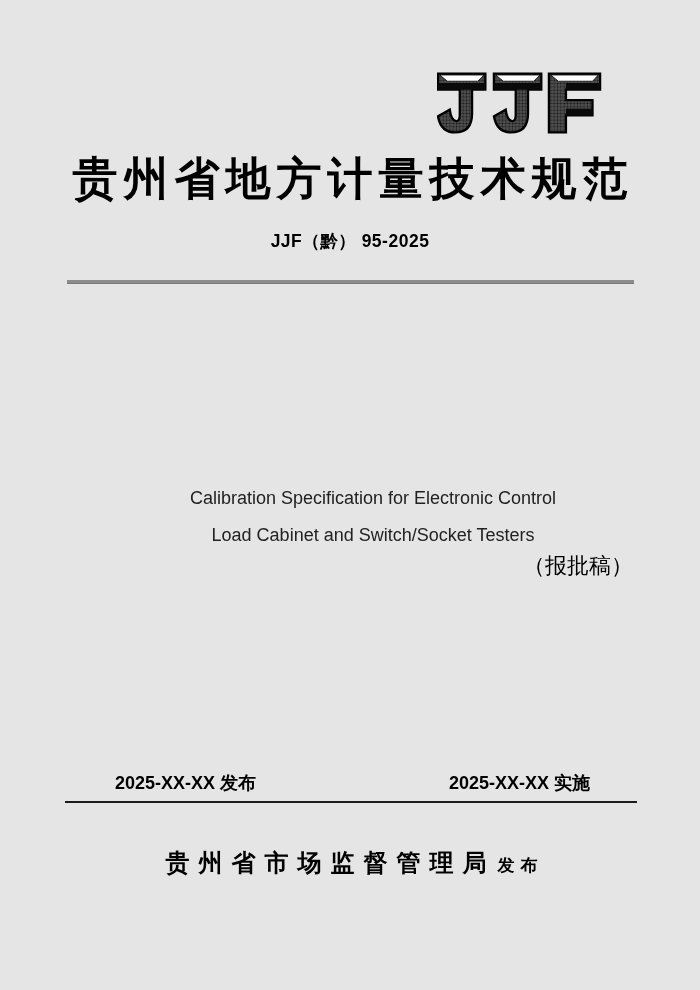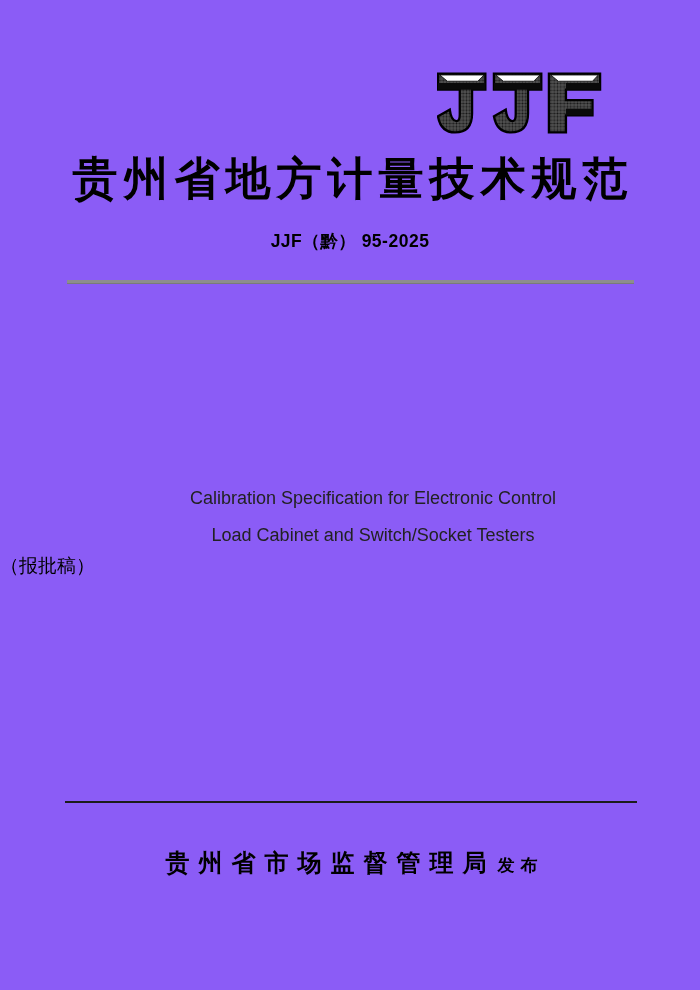--- a/index.html
+++ b/index.html
@@ -4,21 +4,21 @@
 <style>
   html,body{
     margin:0; padding:0;
     background:#ffffff;
     font-family:"Liberation Sans","DejaVu Sans",sans-serif;
     color:#000;
   }
   .page{
     position:relative;
     width:700px; height:990px;
-    background:#8b5cf6;
+    background:#e5e5e5;
     overflow:hidden;
   }
   
   .logo{
     position:absolute; left:437px; top:70px;
     width:165px; height:66px;
   }
   .logo svg{ display:block; width:100%; height:100%; }
   
   .masthead{
@@ -57,23 +57,23 @@
   .cn-title.line2{ top:430px; }
   .en-title{
     position:absolute; left:0; width:700px; text-align:center;
     font-size:18px; line-height:24px; font-weight:400;
     color:#222; white-space:nowrap;padding-left:23px;
   }
   .en-title.line1{ top:486px; }
   .en-title.line2{ top:523px; }
   .draft-note{
     position:absolute; left:0; top:555px; width:633px;
-    text-align:left;
+    text-align:right;
     font-family:"Liberation Serif","DejaVu Serif",serif;
-    font-size:19px; line-height:22px;
+    font-size:22px; line-height:22px;
   }
   
   .dates{ position:absolute; left:0; top:771px; width:700px; height:24px; }
   .date{
     position:absolute;
     font-size:18px; font-weight:bold; line-height:24px;
     white-space:nowrap;
   }
   .date.left{ left:115px; }
   .date.right{ right:110px; }
@@ -130,20 +130,24 @@
   <div class="masthead">贵州省地方计量技术规范</div>
 
   <div class="doc-number">JJF（黔） 95-2025</div>
 
   <div class="rule rule-top"></div>
 
   <div class="en-title line1">Calibration Specification for Electronic Control</div>
   <div class="en-title line2">Load Cabinet and Switch/Socket Testers</div>
   <div class="draft-note">（报批稿）</div>
 
+  <div class="dates">
+    <span class="date left">2025-XX-XX 发布</span>
+    <span class="date right">2025-XX-XX 实施</span>
+  </div>
 
   <div class="rule rule-bottom"></div>
 
   <div class="publisher">
     <span class="publisher-name">贵州省市场监督管理局</span>
     <span class="publisher-suffix">发布</span>
   </div>
 
 </div>
 

